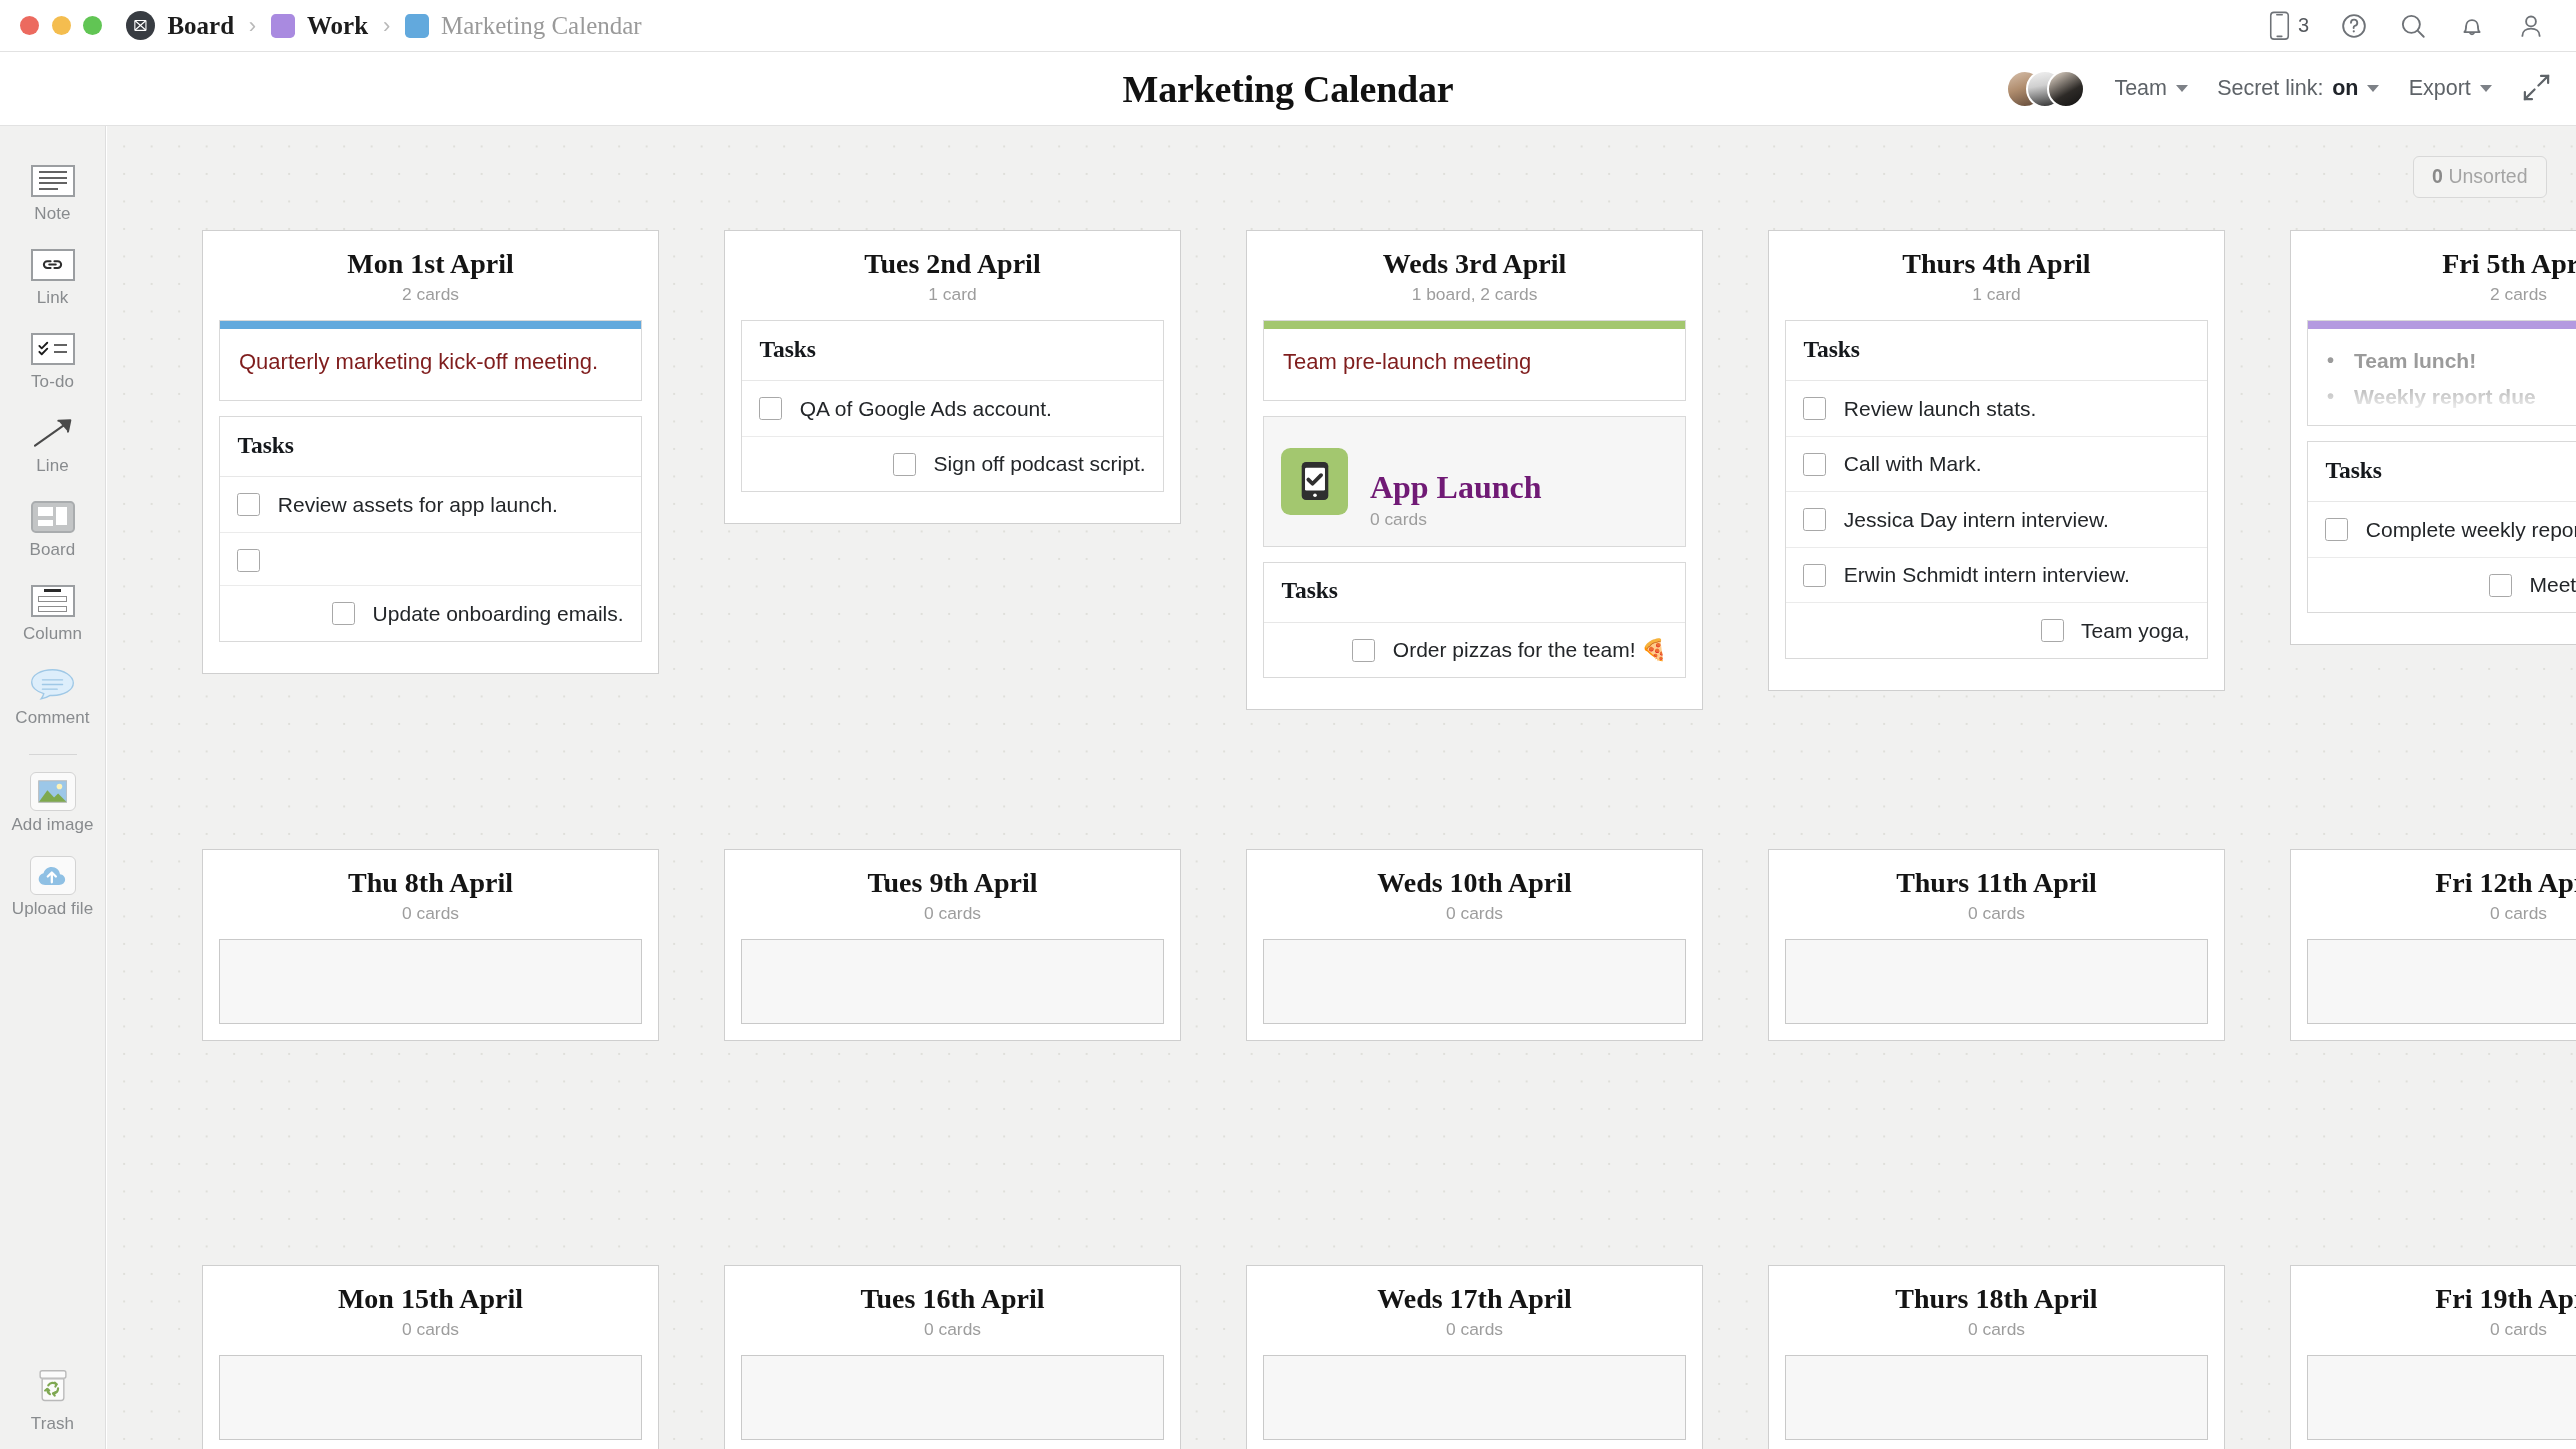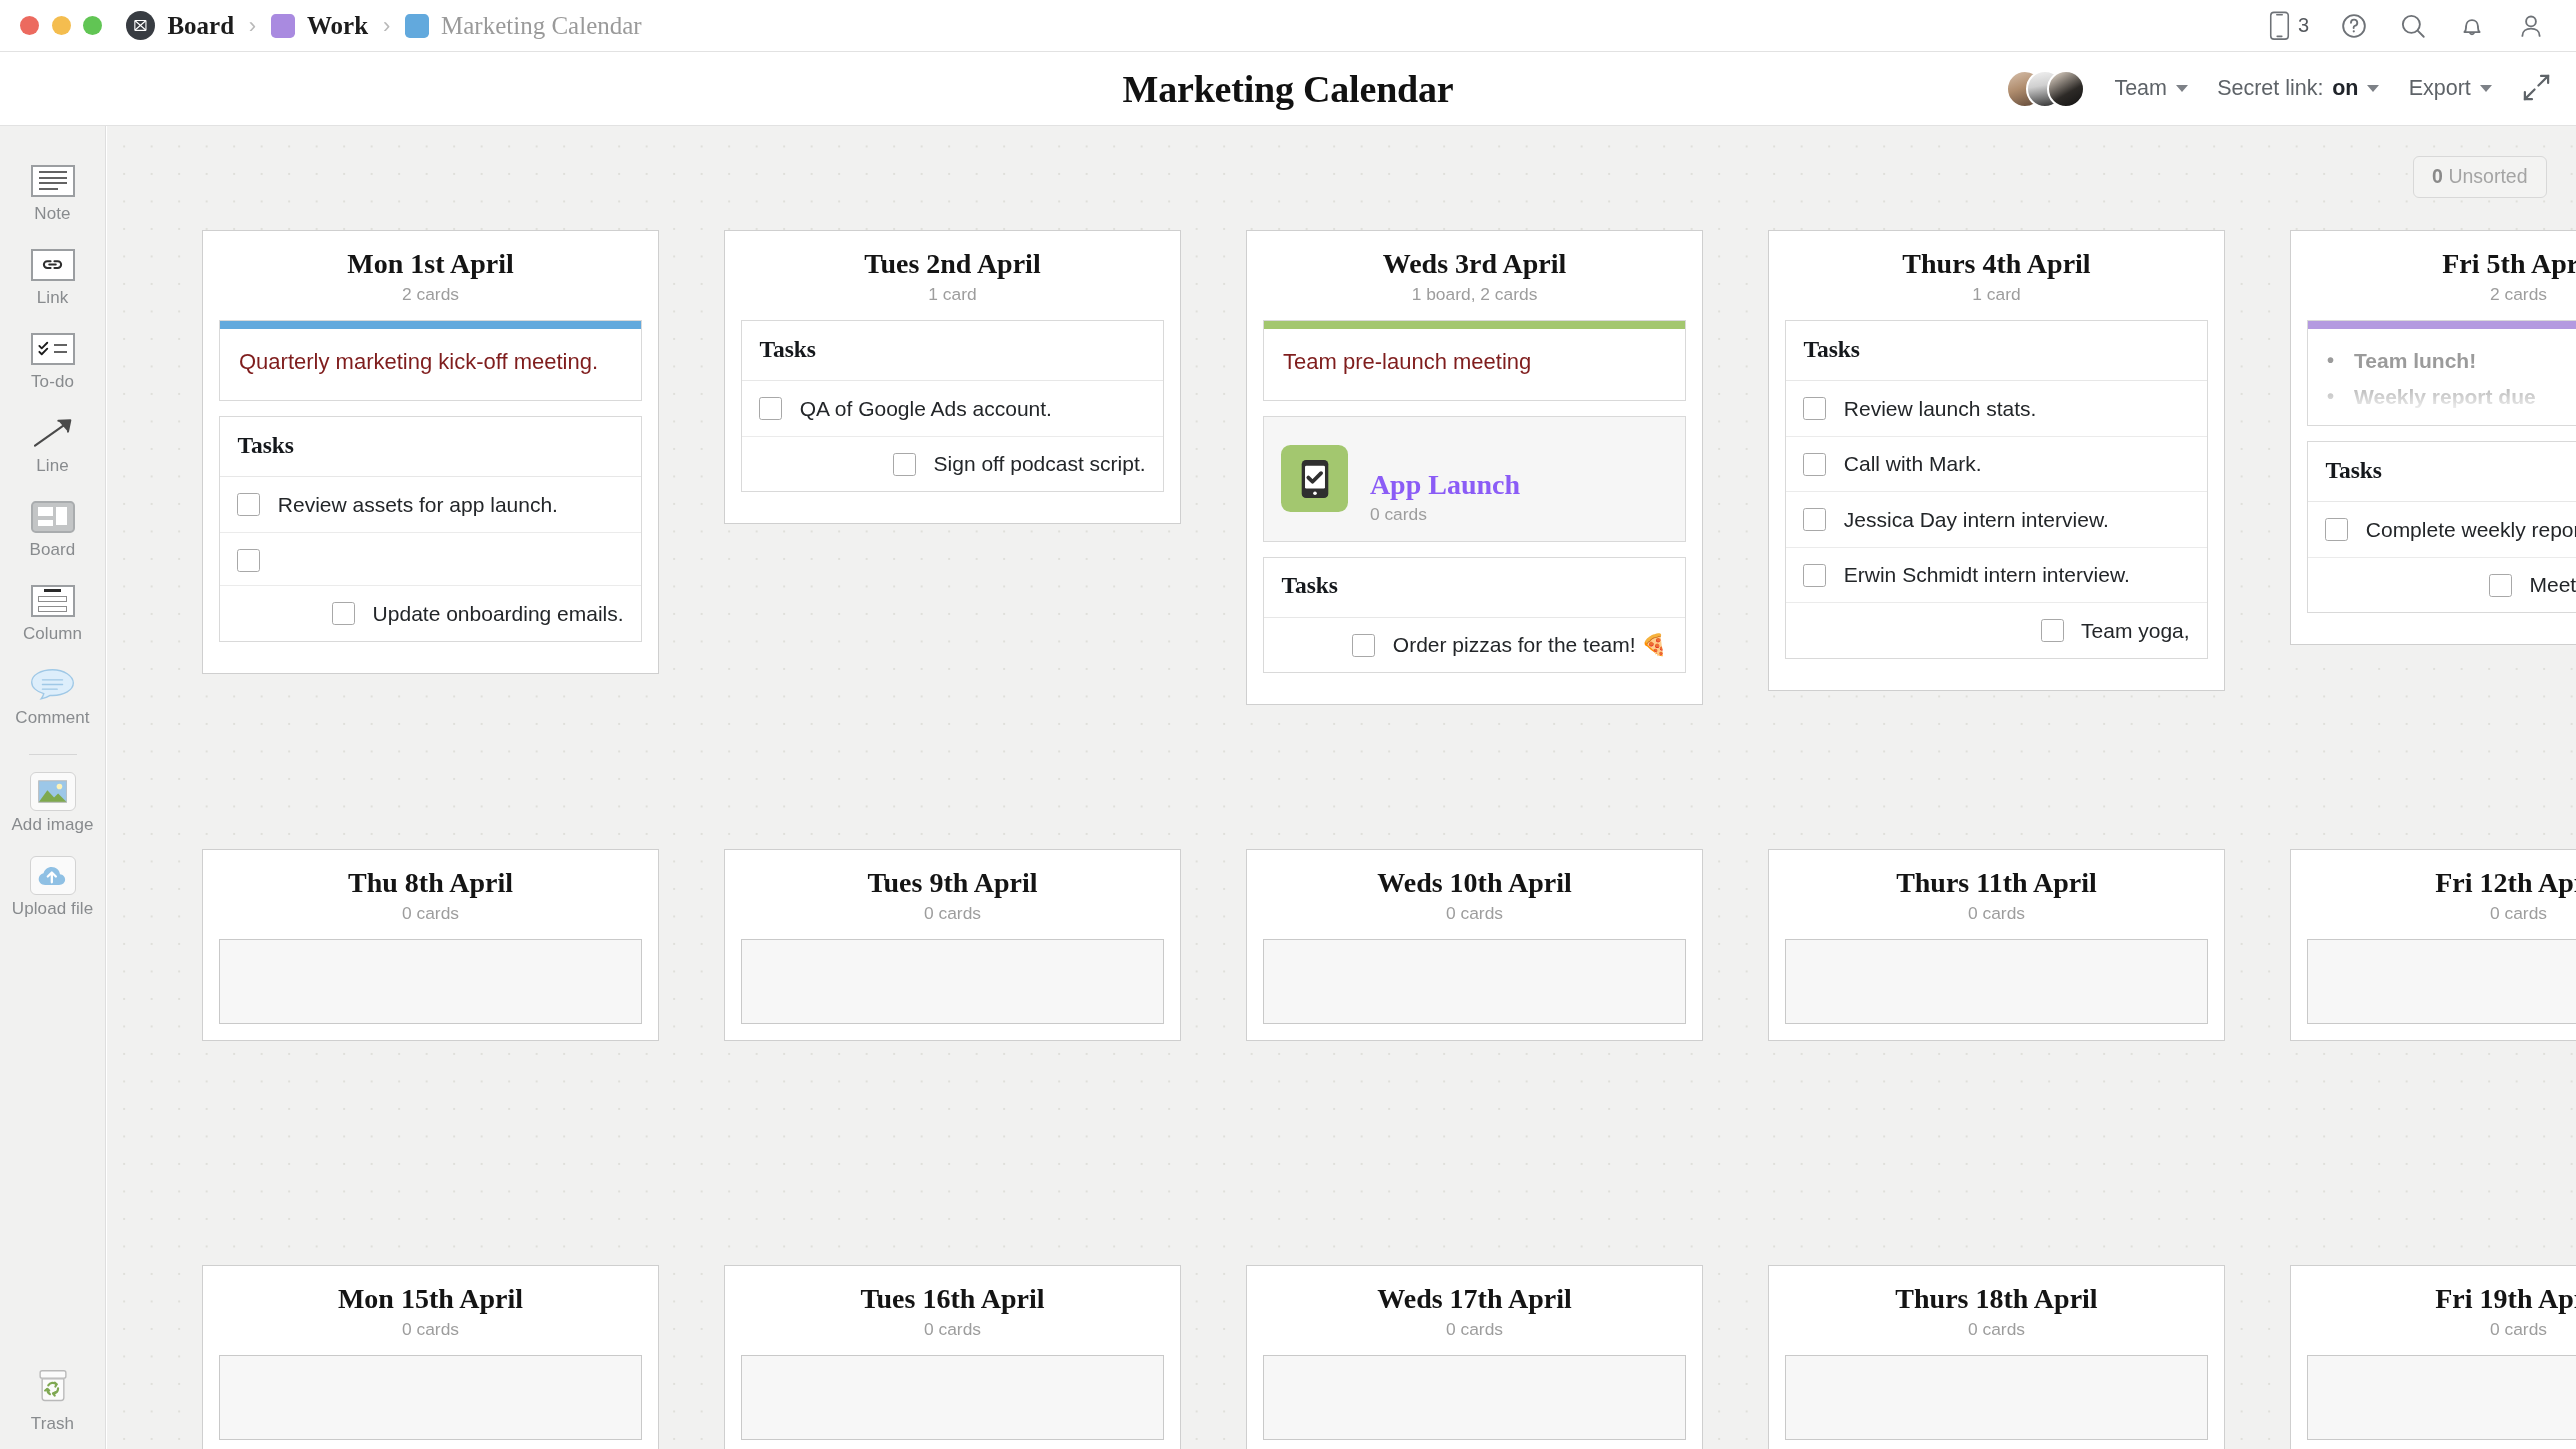--- a/index.html
+++ b/index.html
@@ -178,21 +178,21 @@
   .boardcard {
     border: 0.7px solid #d9d9d9; background: #f6f6f6; margin-bottom: 14.8px;
     padding: 16px 17.4px; display: flex; align-items: center; gap: 21.5px;
   }
   .board-ico {
     flex: 0 0 auto; width: 67px; height: 67px; border-radius: 9.4px;
     background: #a3c76f; display: flex; align-items: center; justify-content: center;
   }
   .board-name {
     font-family: "Liberation Serif", serif;
-    font-size: 28px; font-weight: 700; color: #8b5cf6; margin-top: 36px;
+    font-size: 32px; font-weight: 700; color: #701a75; margin-top: 36px;
   }
   .board-sub { font-size: 17.4px; color: #9d9d9d; margin-top: 2.7px; }
 
   .dropzone {
     border: 0.7px solid #c9c9c9; background: #f7f7f7; height: 85px;
   }
 </style>
 </head>
 <body>
 

